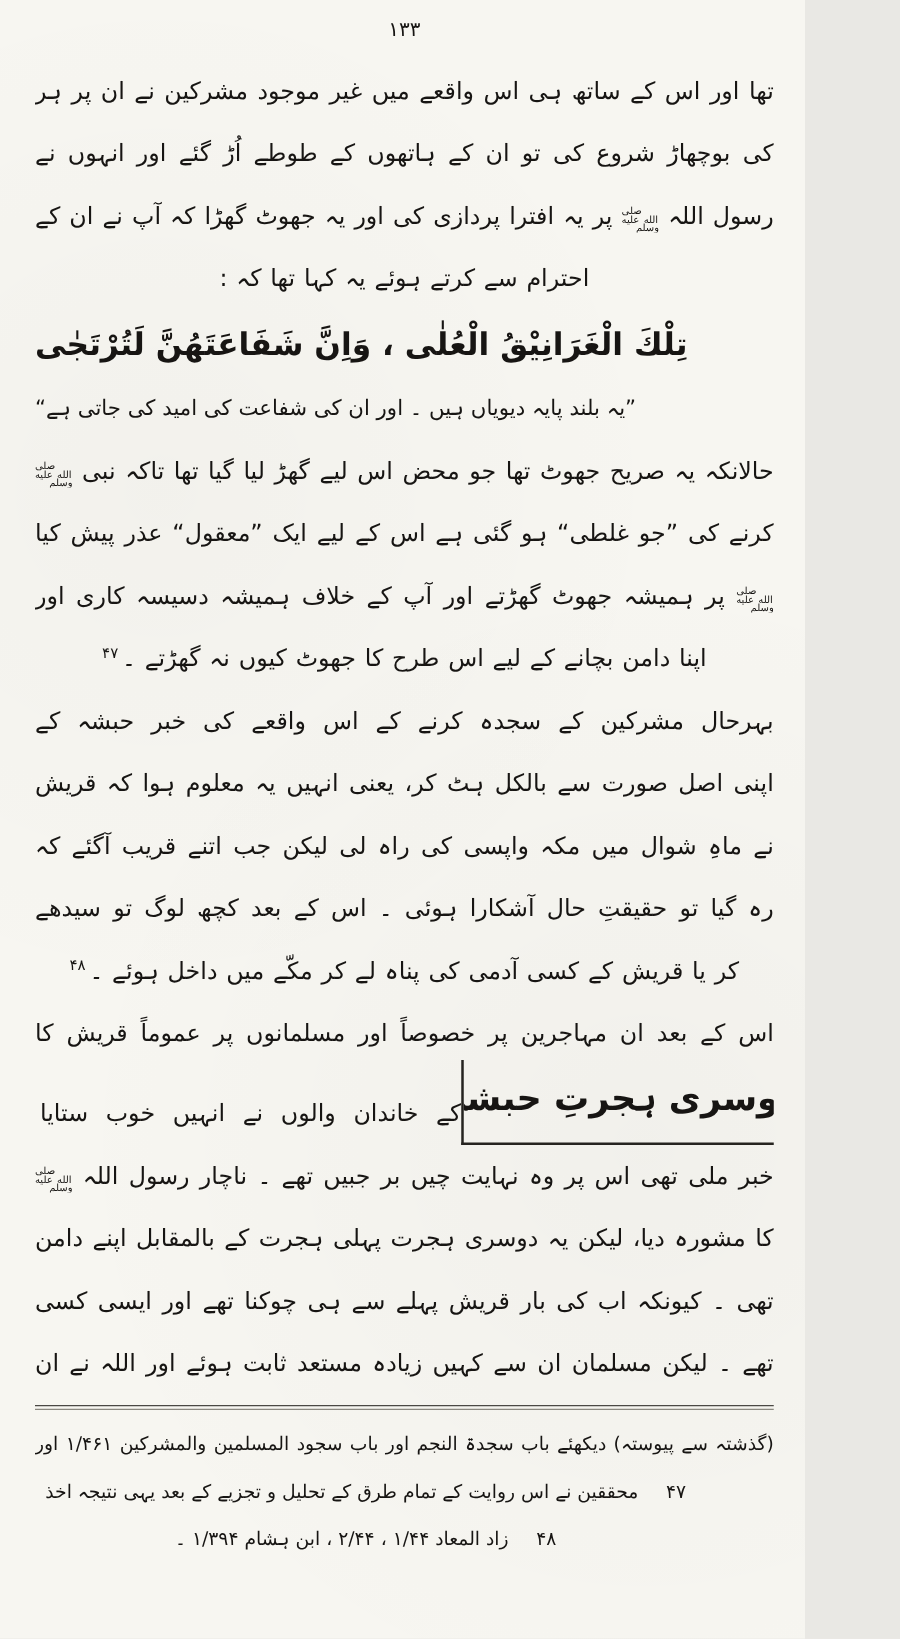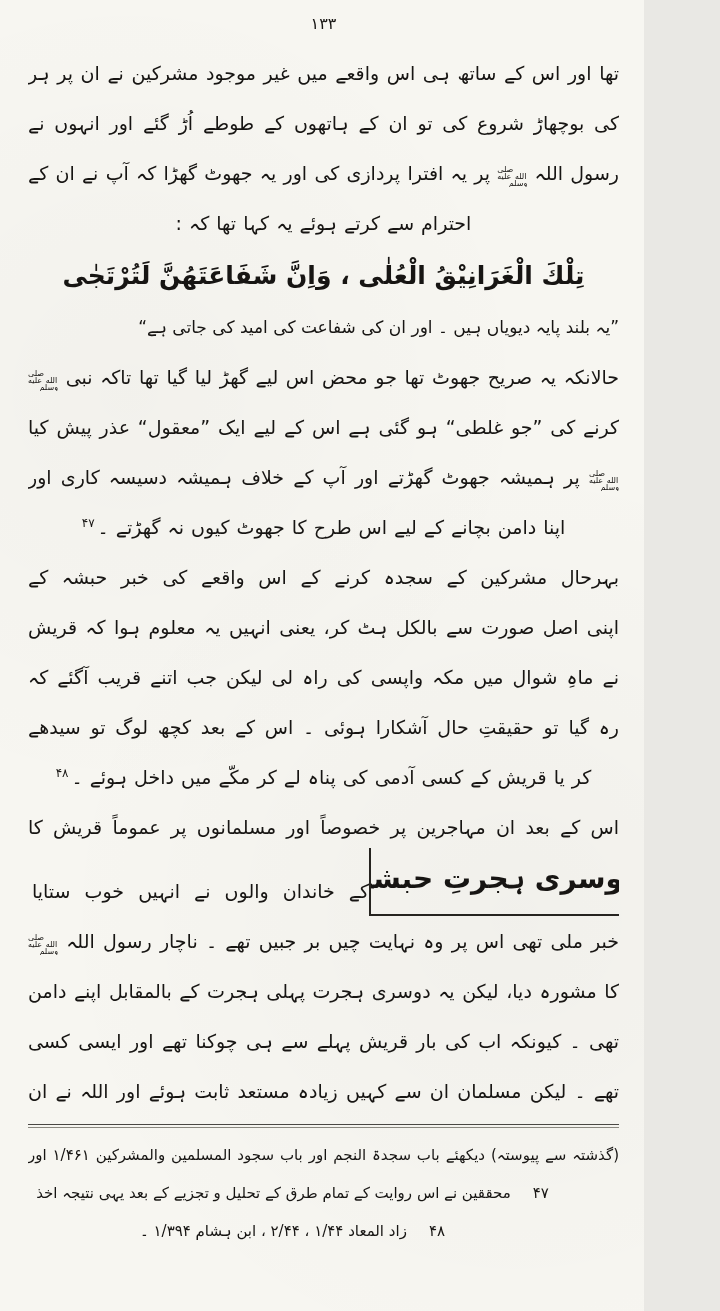--- a/index.html
+++ b/index.html
@@ -15,22 +15,22 @@
     overflow: hidden;
   }
   .page-number { text-align: center; font-size: 16px; height: 36px; line-height: 32px; letter-spacing: 2px; }
   .body-block { margin-top: 4px; }
   .l {
     font-size: 19px; height: 50px; line-height: 50px;
     text-align: justify; text-align-last: justify;
     overflow: hidden; word-spacing: 1px;
   }
   .l-end { text-align-last: center; }
-  .verse { font-size: 25px; font-weight: bold; text-align: center; height: 58px; line-height: 56px; overflow: hidden; }
-  .verse-trans { font-size: 17px; text-align: right; height: 46px; line-height: 42px; overflow: hidden; }
+  .verse { font-size: 25px; font-weight: bold; text-align: left; height: 58px; line-height: 56px; overflow: hidden; }
+  .verse-trans { font-size: 17px; text-align: left; height: 46px; line-height: 42px; overflow: hidden; }
   .sec-row { display: flex; align-items: flex-end; height: 64px; }
   .sec-heading {
     flex: 0 0 auto; width: 250px; height: 68px;
     margin-top: -14px; margin-bottom: 0;
     font-size: 28px; font-weight: bold;
     display: flex; align-items: center; justify-content: center;
     border-left: 2px solid #262420; border-bottom: 2px solid #262420;
     padding: 0 4px 6px 8px; box-sizing: border-box;
     white-space: nowrap; overflow: hidden;
   }

